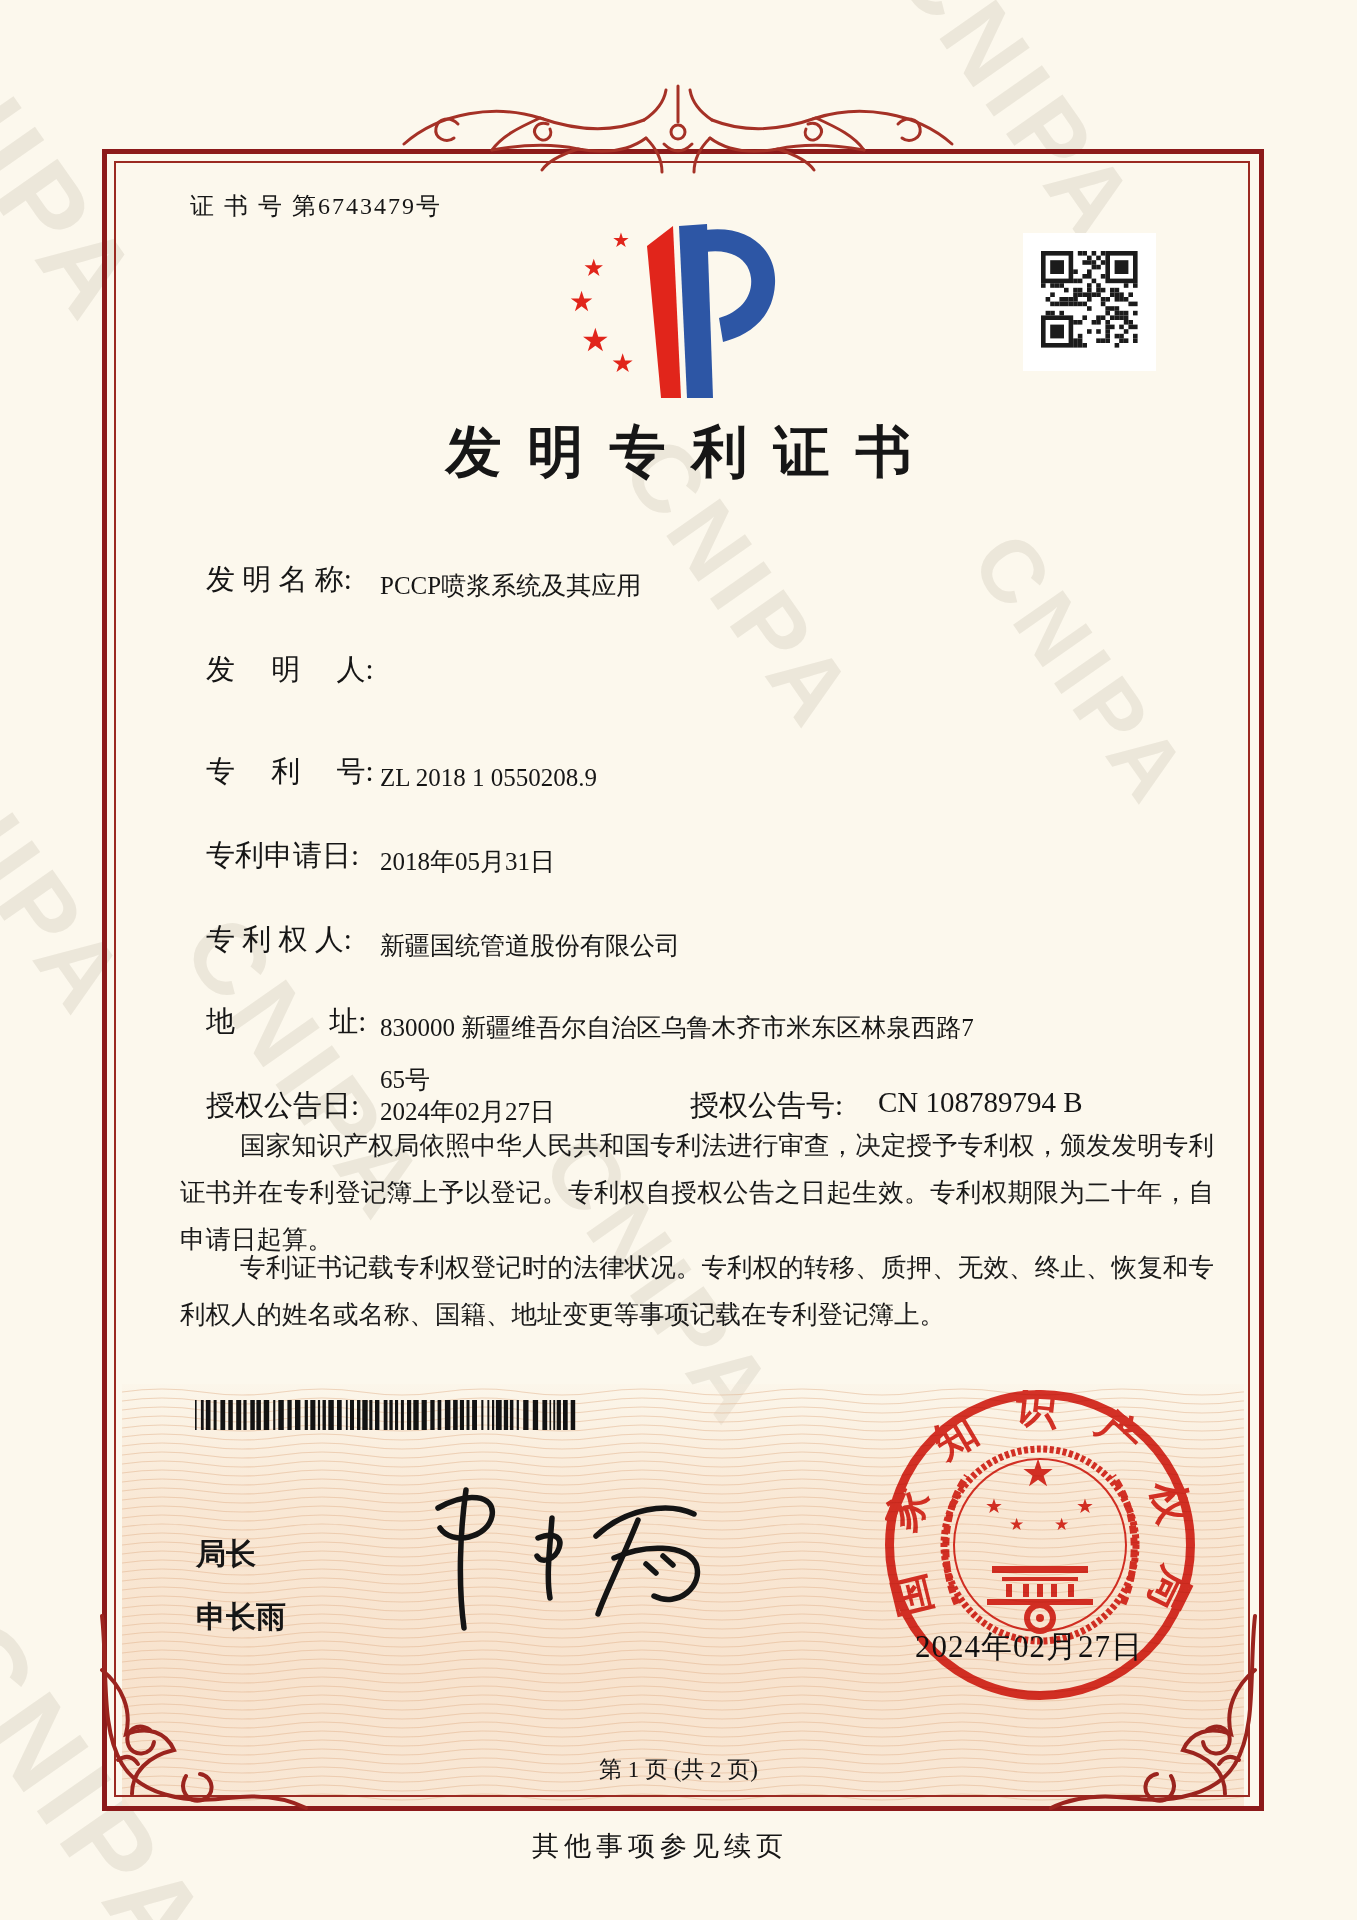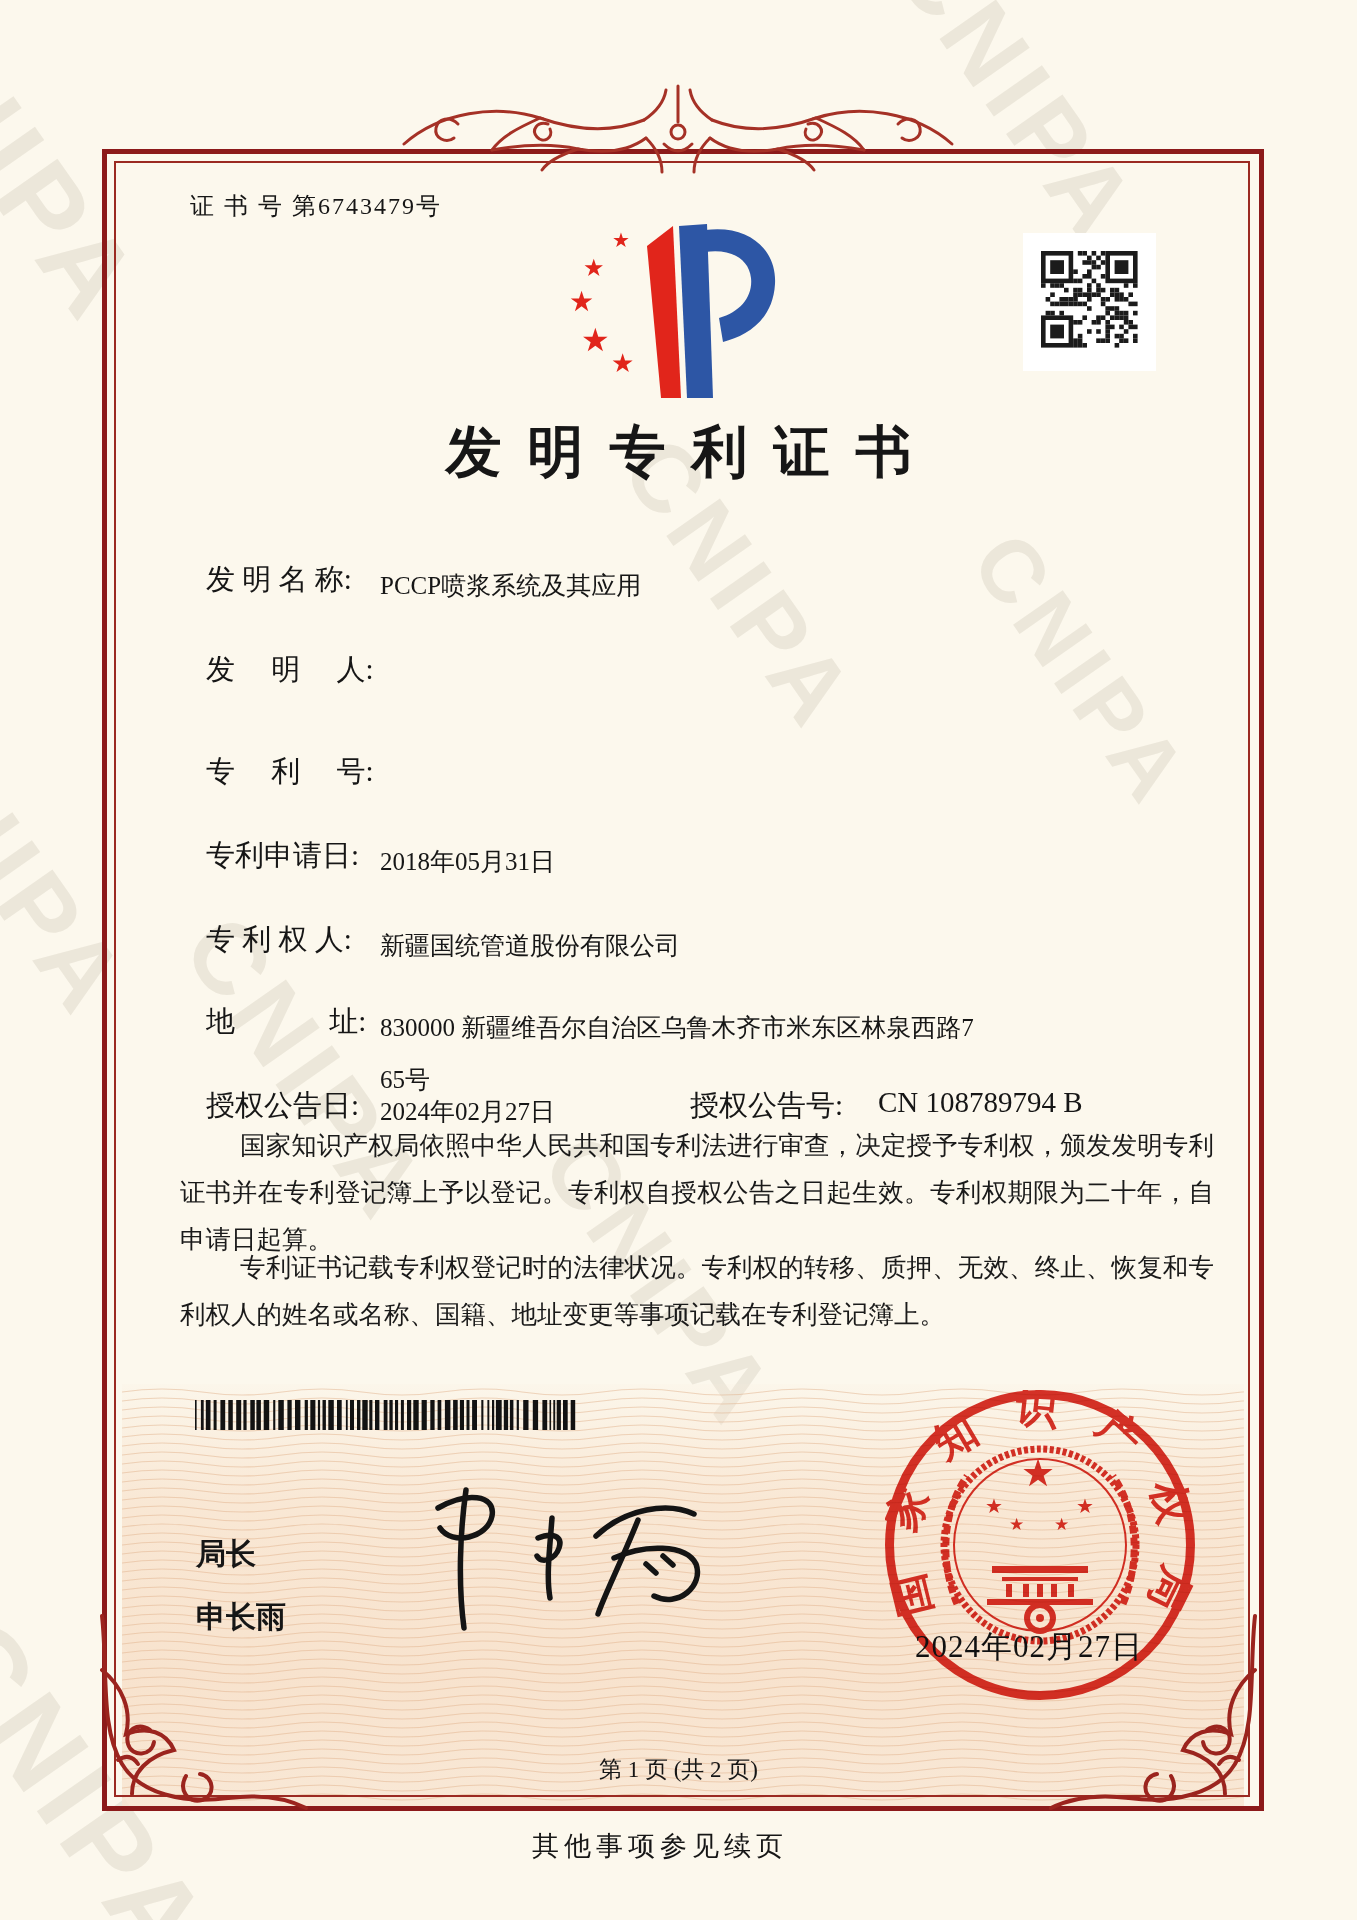--- a/index.html
+++ b/index.html
@@ -336,20 +336,21 @@
   </div>
 
   <div class="title">发明专利证书</div>
 
   <div class="flabel" style="top:560px;">发 明 名 称:</div>
   <div class="fvalue" style="top:560px;">PCCP喷浆系统及其应用</div>
 
   <div class="flabel" style="top:650px;">发　 明　 人:</div>
 
   <div class="flabel" style="top:752px;">专　 利　 号:</div>
+  <div class="fvalue" style="top:752px;">ZL 2018 1 0550208.9</div>
 
   <div class="flabel" style="top:836px;text-align:right;">专利申请日:</div>
   <div class="fvalue" style="top:836px;">2018年05月31日</div>
 
   <div class="flabel" style="top:920px;">专 利 权 人:</div>
   <div class="fvalue" style="top:920px;">新疆国统管道股份有限公司</div>
 
   <div class="flabel" style="top:1002px;">地　　　 址:</div>
   <div class="fvalue" style="top:1002px;">830000 新疆维吾尔自治区乌鲁木齐市米东区林泉西路7
 65号</div>

